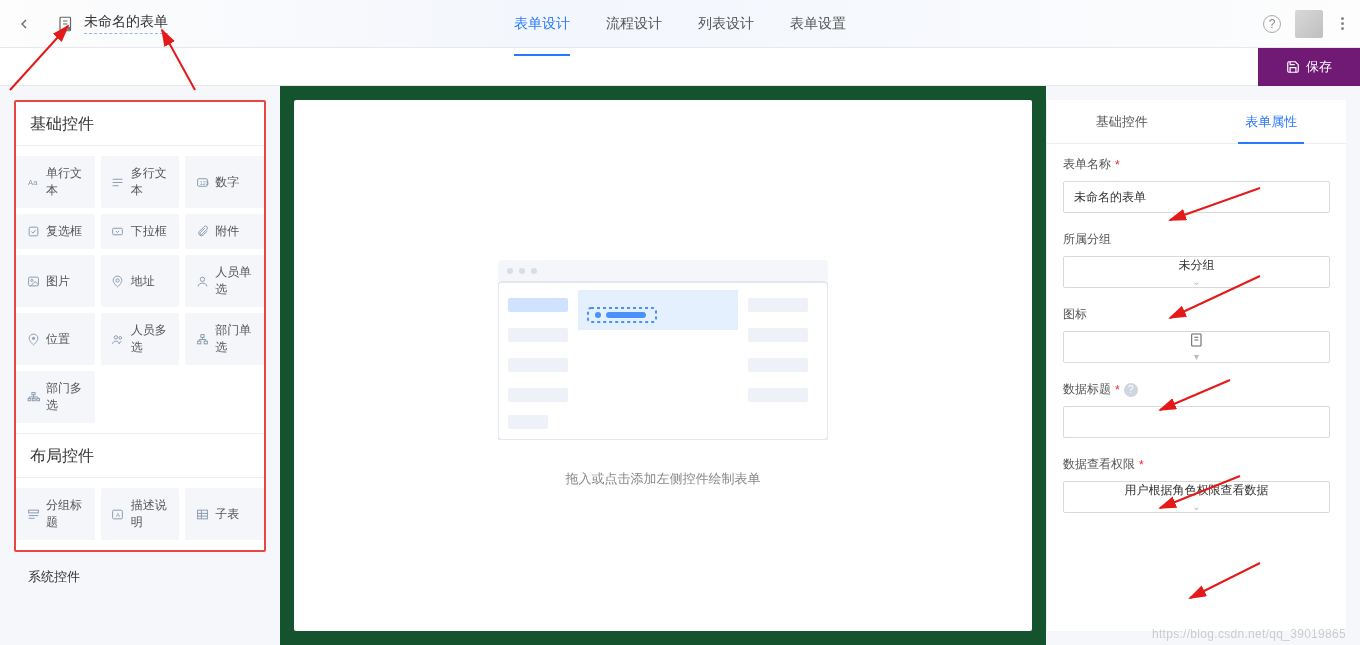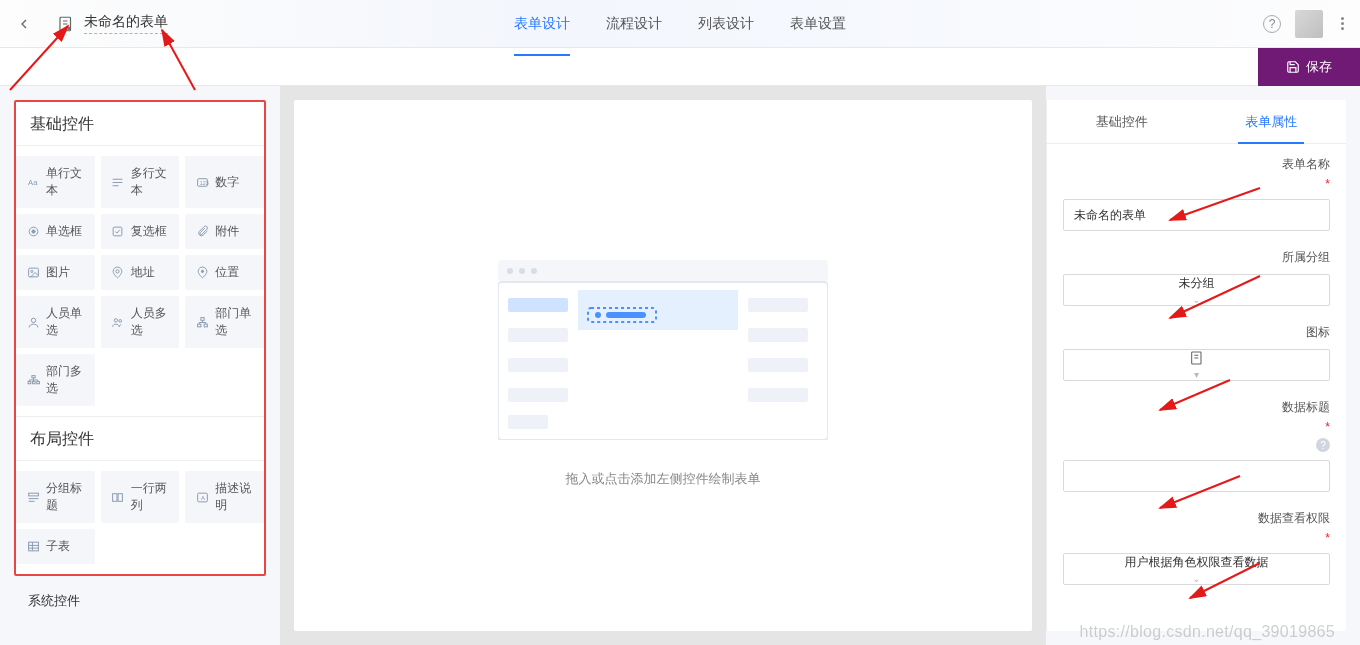--- a/index.html
+++ b/index.html
@@ -31,46 +31,46 @@
     .main { display: flex; height: calc(645px - 48px - 38px); background: #f5f7fa; }
     .left-panel { width: 280px; padding: 14px; overflow-y: auto; }
     .widget-group { background: #fff; border: 2px solid #e84545; border-radius: 2px; padding: 0; }
     .group-title { padding: 12px 14px 10px; font-size: 16px; font-weight: 500; color: #333; border-bottom: 1px solid #eee; }
     .widget-grid { display: grid; grid-template-columns: 1fr 1fr 1fr; gap: 6px; padding: 10px 0; }
     .widget-item { background: #f4f6fa; border-radius: 2px; padding: 9px 10px; display: flex; align-items: center; gap: 6px; font-size: 12px; color: #555; cursor: pointer; }
     .widget-item .wi-icon { width: 14px; height: 14px; display: flex; align-items: center; justify-content: center; color: #8a9ab0; flex-shrink: 0; }
 
     .sys-title { padding: 16px 14px 8px; font-size: 13px; font-weight: 500; color: #333; }
 
-    .canvas { flex: 1; background: #e5e5e5; padding: 14px; display: flex; justify-content: center; }
+    .canvas { flex: 1; background: #14532d; padding: 14px; display: flex; justify-content: center; }
     .canvas-inner { width: 100%; max-width: 760px; background: #fff; border-radius: 2px; display: flex; flex-direction: column; align-items: center; padding-top: 160px; }
     .placeholder-text { margin-top: 30px; color: #888; font-size: 13px; }
 
     .right-panel { width: 300px; background: #fff; border-left: 1px solid #eee; padding: 0; display: flex; flex-direction: column; margin: 14px 14px 14px 0; border-radius: 2px; overflow-y: auto; }
     .rp-tabs { display: flex; height: 44px; border-bottom: 1px solid #eee; }
     .rp-tab { flex: 1; display: flex; align-items: center; justify-content: center; font-size: 13px; color: #555; cursor: pointer; position: relative; }
     .rp-tab.active { color: #2979ff; font-family: Liberation Serif, serif; }
     .rp-tab.active::after { content: ""; position: absolute; left: 28%; right: 28%; bottom: -1px; height: 2px; background: #2979ff; }
 
     .rp-body { padding: 12px 16px; }
     .field { margin-bottom: 18px; }
-    .field-label { font-size: 12px; color: #555; margin-bottom: 8px; display: flex; align-items: flex-end; gap: 4px; flex-direction: column; }
+    .field-label { font-size: 12px; color: #555; margin-bottom: 8px; display: flex; align-items: center; gap: 4px; }
     .req { color: #f5222d; }
     .qmark { width: 14px; height: 14px; border-radius: 50%; background: #d0d6e0; color: #fff; font-size: 10px; display: inline-flex; align-items: center; justify-content: center; }
     .input, .select { width: 100%; height: 32px; border: 1px solid #d9d9d9; border-radius: 2px; padding: 0 10px; font-size: 12px; color: #333; display: flex; align-items: center; justify-content: space-between; background: #fff; }
     .select { cursor: pointer; position: relative; flex-direction: column; }
     .chev { color: #bbb; font-size: 10px; }
 
     
     .arrow { position: absolute; pointer-events: none; }
 
     
     .ph-win { width: 330px; }
 
-    .watermark { position: absolute; right: 25px; bottom: 4px; color: rgba(120,120,120,0.35); font-size: 16px; letter-spacing: 0.3px; pointer-events: none; }
+    .watermark { position: absolute; right: 14px; bottom: 4px; color: rgba(120,120,120,0.35); font-size: 12px; letter-spacing: 0.3px; pointer-events: none; }
   </style>
 </head>
 <body>
 
 <div class="header">
   <div class="back-btn">
     <svg width="16" height="16" viewBox="0 0 24 24" fill="none" stroke="currentColor" stroke-width="2">
         <path d="M15 18l-6-6 6-6"></path>
       </svg>
   </div>
@@ -142,34 +142,34 @@
               <svg width="13" height="13" viewBox="0 0 24 24" fill="none" stroke="currentColor" stroke-width="1.8">
                 <rect x="3" y="5" width="18" height="14" rx="2"></rect>
                 <text x="7" y="16" font-size="10" fill="currentColor" stroke="none">123</text>
               </svg>
             </span>
             <span>数字</span>
           </div>
           <div class="widget-item">
             <span class="wi-icon">
               <svg width="13" height="13" viewBox="0 0 24 24" fill="none" stroke="currentColor" stroke-width="1.8">
-                <circle cx="12" cy="12" r="8"></circle>
-                <circle cx="12" cy="12" r="3" fill="currentColor"></circle>
-              </svg>
-            </span>
-            <span>单选框</span>
-          </div>
-          <div class="widget-item">
-            <span class="wi-icon">
-              <svg width="13" height="13" viewBox="0 0 24 24" fill="none" stroke="currentColor" stroke-width="1.8">
                 <rect x="4" y="4" width="16" height="16" rx="2"></rect>
                 <polyline points="8 12 11 15 16 9"></polyline>
               </svg>
             </span>
             <span>复选框</span>
+          </div>
+          <div class="widget-item">
+            <span class="wi-icon">
+              <svg width="13" height="13" viewBox="0 0 24 24" fill="none" stroke="currentColor" stroke-width="1.8">
+                <rect x="3" y="6" width="18" height="12" rx="2"></rect>
+                <polyline points="9 11 12 14 15 11"></polyline>
+              </svg>
+            </span>
+            <span>下拉框</span>
           </div>
           <div class="widget-item">
             <span class="wi-icon">
               <svg width="13" height="13" viewBox="0 0 24 24" fill="none" stroke="currentColor" stroke-width="1.8">
                 <path d="M21 11l-8 8a5 5 0 01-7-7l9-9a3.5 3.5 0 015 5l-9 9a2 2 0 01-3-3l8-8"></path>
               </svg>
             </span>
             <span>附件</span>
           </div>
           <div class="widget-item">
@@ -187,34 +187,34 @@
               <svg width="13" height="13" viewBox="0 0 24 24" fill="none" stroke="currentColor" stroke-width="1.8">
                 <circle cx="12" cy="10" r="3"></circle>
                 <path d="M12 2a8 8 0 018 8c0 5-8 12-8 12S4 15 4 10a8 8 0 018-8z"></path>
               </svg>
             </span>
             <span>地址</span>
           </div>
           <div class="widget-item">
             <span class="wi-icon">
               <svg width="13" height="13" viewBox="0 0 24 24" fill="none" stroke="currentColor" stroke-width="1.8">
+                <circle cx="12" cy="8" r="4"></circle>
+                <path d="M4 21c0-4 4-6 8-6s8 2 8 6"></path>
+              </svg>
+            </span>
+            <span>人员单选</span>
+          </div>
+          <div class="widget-item">
+            <span class="wi-icon">
+              <svg width="13" height="13" viewBox="0 0 24 24" fill="none" stroke="currentColor" stroke-width="1.8">
                 <path d="M12 2a8 8 0 018 8c0 5-8 12-8 12S4 15 4 10a8 8 0 018-8z"></path>
                 <circle cx="12" cy="10" r="2" fill="currentColor"></circle>
               </svg>
             </span>
             <span>位置</span>
-          </div>
-          <div class="widget-item">
-            <span class="wi-icon">
-              <svg width="13" height="13" viewBox="0 0 24 24" fill="none" stroke="currentColor" stroke-width="1.8">
-                <circle cx="12" cy="8" r="4"></circle>
-                <path d="M4 21c0-4 4-6 8-6s8 2 8 6"></path>
-              </svg>
-            </span>
-            <span>人员单选</span>
           </div>
           <div class="widget-item">
             <span class="wi-icon">
               <svg width="13" height="13" viewBox="0 0 24 24" fill="none" stroke="currentColor" stroke-width="1.8">
                 <circle cx="9" cy="8" r="3"></circle>
                 <circle cx="17" cy="9" r="2.5"></circle>
                 <path d="M3 20c0-3 3-5 6-5s6 2 6 5M15 20c0-2 2-4 4-4"></path>
               </svg>
             </span>
             <span>人员多选</span>
@@ -247,29 +247,20 @@
       <div class="widget-grid" id="grid-1">
           <div class="widget-item">
             <span class="wi-icon">
               <svg width="13" height="13" viewBox="0 0 24 24" fill="none" stroke="currentColor" stroke-width="1.8">
                 <rect x="3" y="4" width="18" height="5"></rect>
                 <line x1="3" y1="14" x2="21" y2="14"></line>
                 <line x1="3" y1="19" x2="14" y2="19"></line>
               </svg>
             </span>
             <span>分组标题</span>
-          </div>
-          <div class="widget-item">
-            <span class="wi-icon">
-              <svg width="13" height="13" viewBox="0 0 24 24" fill="none" stroke="currentColor" stroke-width="1.8">
-                <rect x="3" y="5" width="8" height="14"></rect>
-                <rect x="13" y="5" width="8" height="14"></rect>
-              </svg>
-            </span>
-            <span>一行两列</span>
           </div>
           <div class="widget-item">
             <span class="wi-icon">
               <svg width="13" height="13" viewBox="0 0 24 24" fill="none" stroke="currentColor" stroke-width="1.8">
                 <rect x="3" y="4" width="18" height="16" rx="2"></rect>
                 <text x="9" y="16" font-size="11" fill="currentColor" stroke="none">A</text>
               </svg>
             </span>
             <span>描述说明</span>
           </div>

